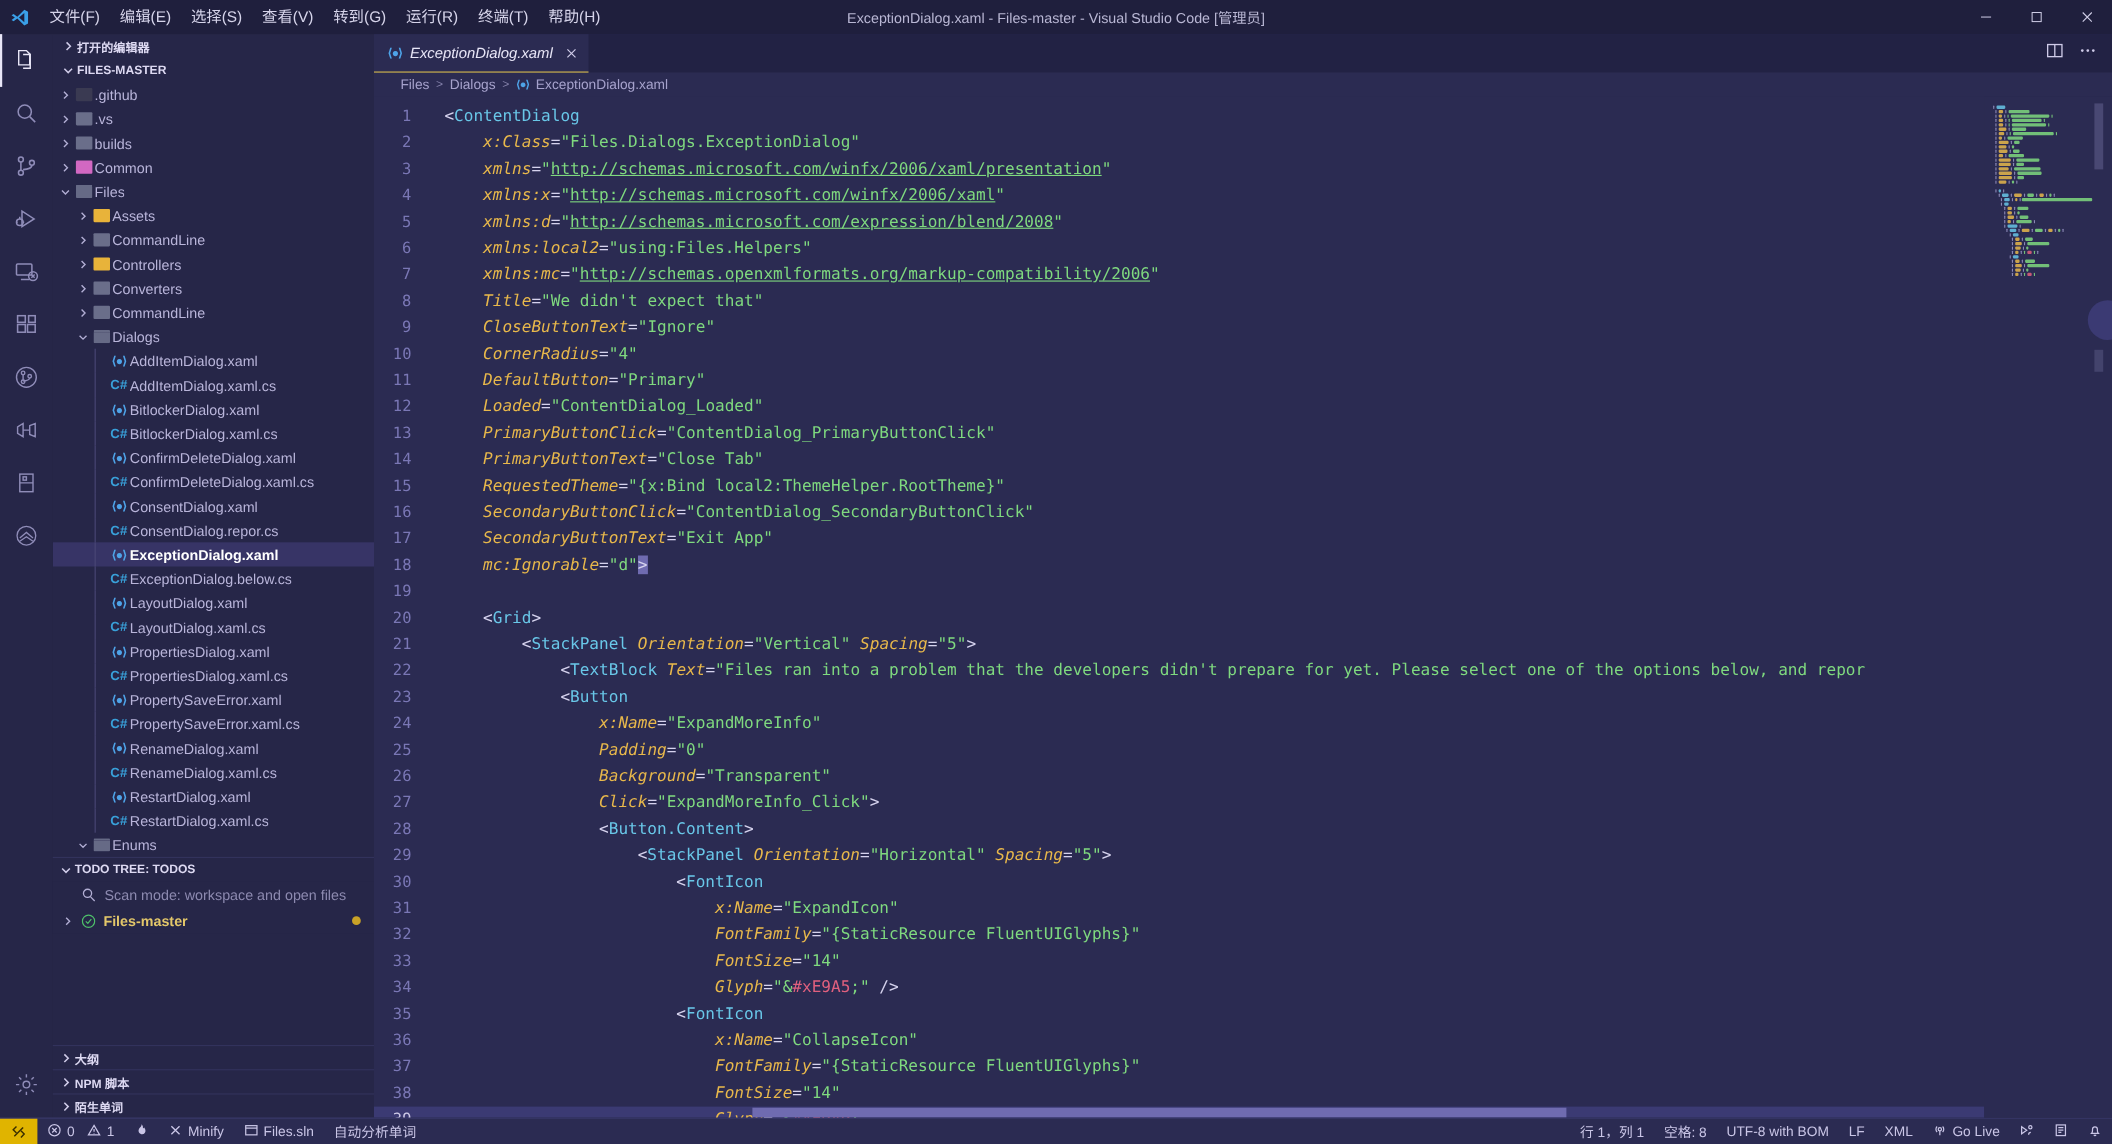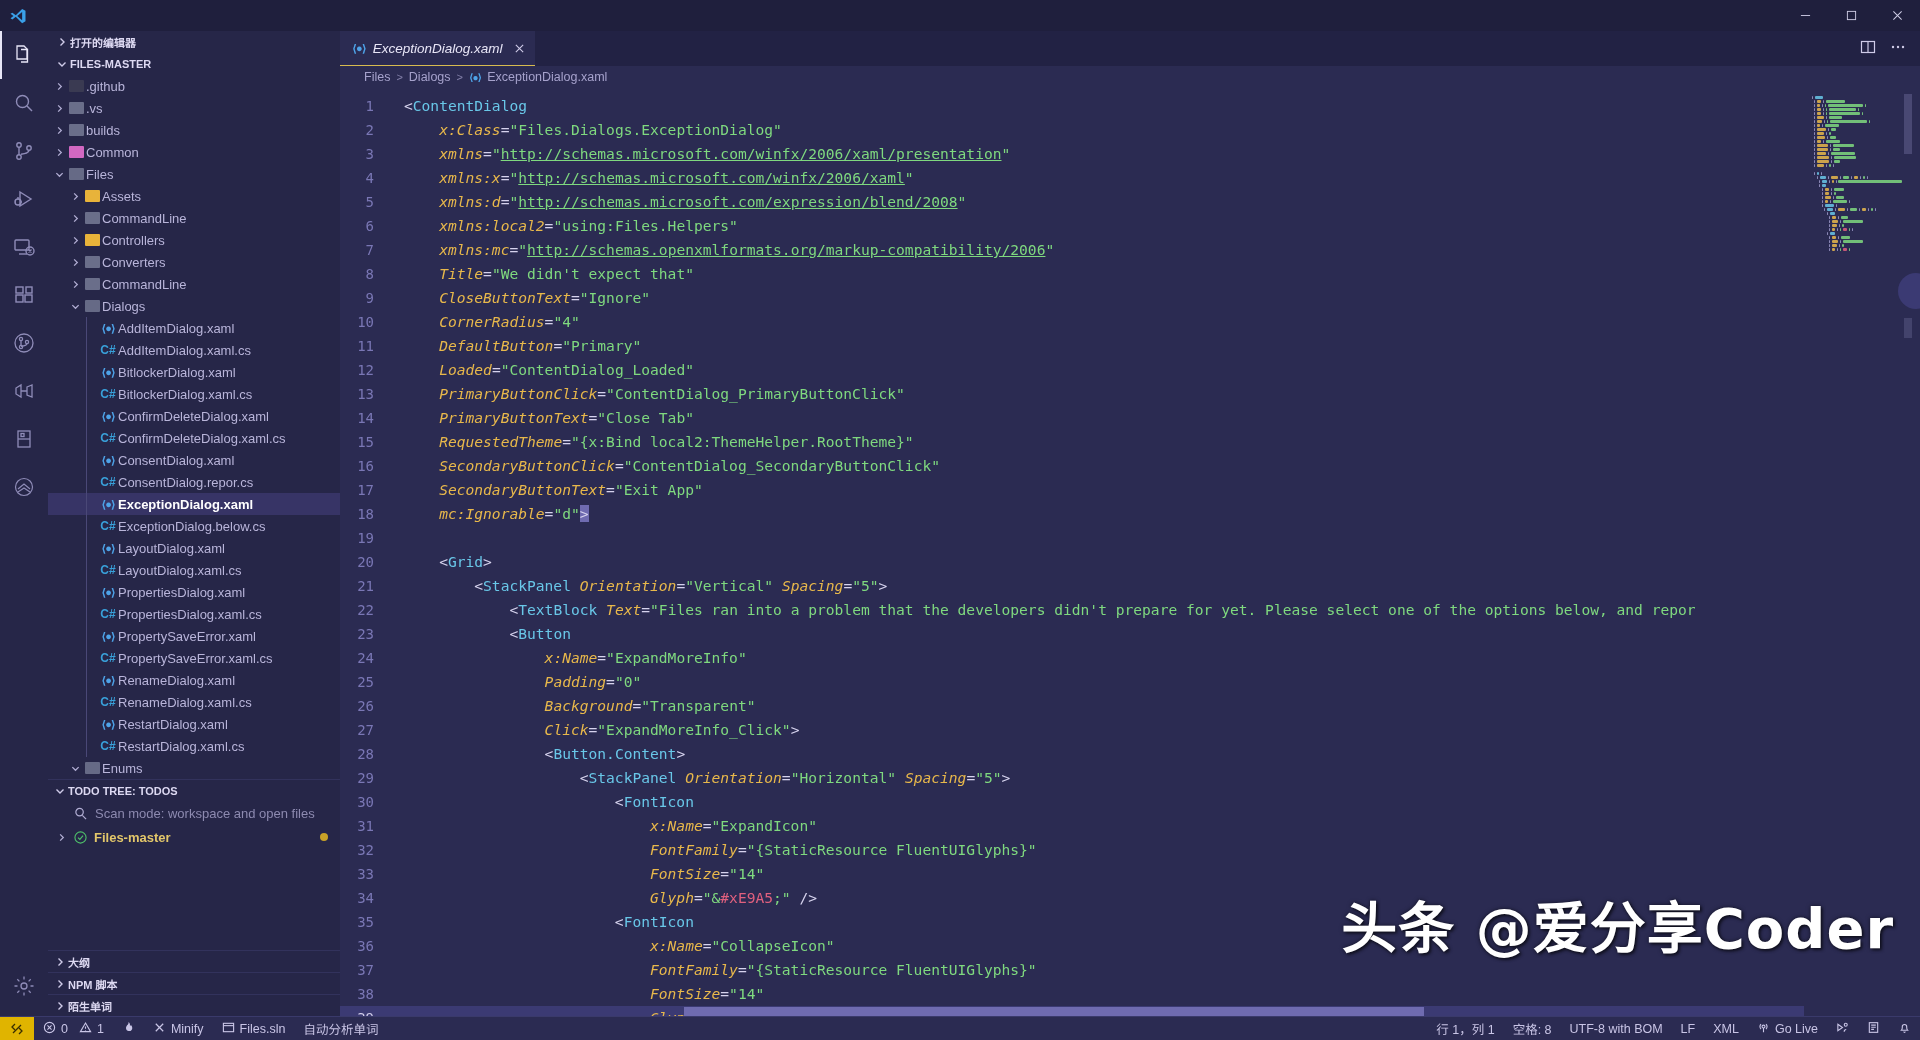--- a/index.html
+++ b/index.html
@@ -183,20 +183,31 @@
 
 <div id="app">
 
   <div class="titlebar">
     <div class="vscode-logo">
       <svg viewBox="0 0 24 24" fill="none">
           <path d="M17.5 2.5 9 11 4.5 7.5 2 9l4 3-4 3 2.5 1.5L9 13l8.5 8.5L22 19V5l-4.5-2.5z" fill="#3aa0e8"></path>
           <path d="M17.5 6.5v11L11 12l6.5-5.5z" fill="#1f1f3d"></path>
         </svg>
     </div>
+    <div class="menu" id="menu-bar">
+        <div class="menu-item">文件(F)</div>
+        <div class="menu-item">编辑(E)</div>
+        <div class="menu-item">选择(S)</div>
+        <div class="menu-item">查看(V)</div>
+        <div class="menu-item">转到(G)</div>
+        <div class="menu-item">运行(R)</div>
+        <div class="menu-item">终端(T)</div>
+        <div class="menu-item">帮助(H)</div>
+      </div>
+    <div class="title-center">ExceptionDialog.xaml - Files-master - Visual Studio Code [管理员]</div>
     <div class="win-controls">
       <div class="win-btn">
         <svg viewBox="0 0 12 12">
             <path d="M1 6h10" stroke="currentColor" stroke-width="1"></path>
           </svg>
       </div>
       <div class="win-btn">
         <svg viewBox="0 0 12 12">
             <rect x="1.5" y="1.5" width="9" height="9" fill="none" stroke="currentColor" stroke-width="1"></rect>
           </svg>
@@ -966,21 +977,20 @@
                 <span class="mm-seg" style="width: 4px; background: rgb(224, 96, 126); opacity: 0.85;"></span>
                 <span class="mm-seg" style="width: 1px; background: rgb(127, 217, 127); opacity: 0.85;"></span>
               </div>
             </div>
           <div class="mm-slider"></div>
           <div class="mm-slider2"></div>
           <div class="mm-circle"></div>
         </div>
       </div>
 
-      <div class="watermark">头条 @爱分享Coder</div>
     </div>
 
   </div>
 
   <div class="statusbar">
     <div class="sb-remote">
       <svg viewBox="0 0 14 14" fill="none" stroke="currentColor" stroke-width="1.3">
           <path d="M5 2L2 5l3 3M9 12l3-3-3-3"></path>
           <path d="M3 11l8-8"></path>
         </svg>

